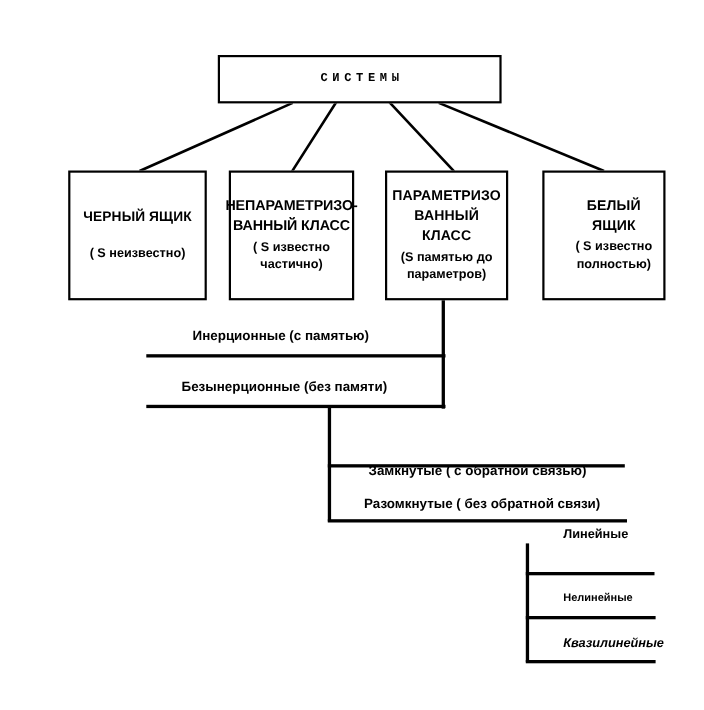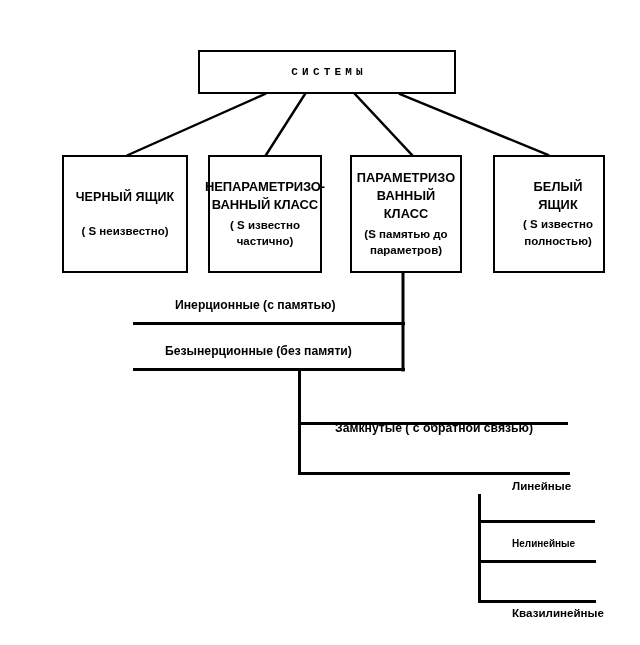--- a/index.html
+++ b/index.html
@@ -119,21 +119,21 @@
     white-space: nowrap;
     line-height: 1;
     padding-left: 23px;
   }
   #label-inert     { left: 152px; top: 299px; }
   #label-noninert  { left: 142px; top: 345px; }
   #label-closed    { left: 312px; top: 399px; margin-top: 23px; }
   #label-open      { left: 308px; top: 452px; }
   #label-linear    { left: 489px; top: 480px; font-size: 11.6px; }
   #label-nonlinear { left: 489px; top: 539px; font-size: 10px; }
-  #label-quasi     { left: 489px; top: 607px; font-size: 11.6px; }
+  #label-quasi     { left: 489px; top: 579px; font-size: 11.6px; font-style: italic; }
 </style>
 </head>
 <body>
 
 <div id="diagram-root">
 
   <svg id="connector-layer" viewBox="0 0 640 645" width="640" height="645" aria-hidden="true">
     <g stroke="#000000" stroke-width="2.4" fill="none" stroke-linecap="square">
       <line x1="265" y1="94" x2="128" y2="155"></line>
       <line x1="305" y1="94" x2="266" y2="155"></line>
@@ -178,20 +178,21 @@
   <div class="rule" id="rule-l2-a"></div>
 
   <div class="branch-label" id="label-noninert">Безынерционные (без памяти)</div>
   <div class="rule" id="rule-l2-b"></div>
 
   <div class="vrule" id="vrule-l3"></div>
 
   <div class="branch-label" id="label-closed">Замкнутые ( с обратной связью)</div>
   <div class="rule" id="rule-l3-a"></div>
 
+  <div class="branch-label" id="label-open">Разомкнутые ( без обратной связи)</div>
   <div class="rule" id="rule-l3-b"></div>
 
   <div class="vrule" id="vrule-l4"></div>
 
   <div class="branch-label" id="label-linear">Линейные</div>
   <div class="rule" id="rule-l4-a"></div>
 
   <div class="branch-label" id="label-nonlinear">Нелинейные</div>
   <div class="rule" id="rule-l4-b"></div>
 

